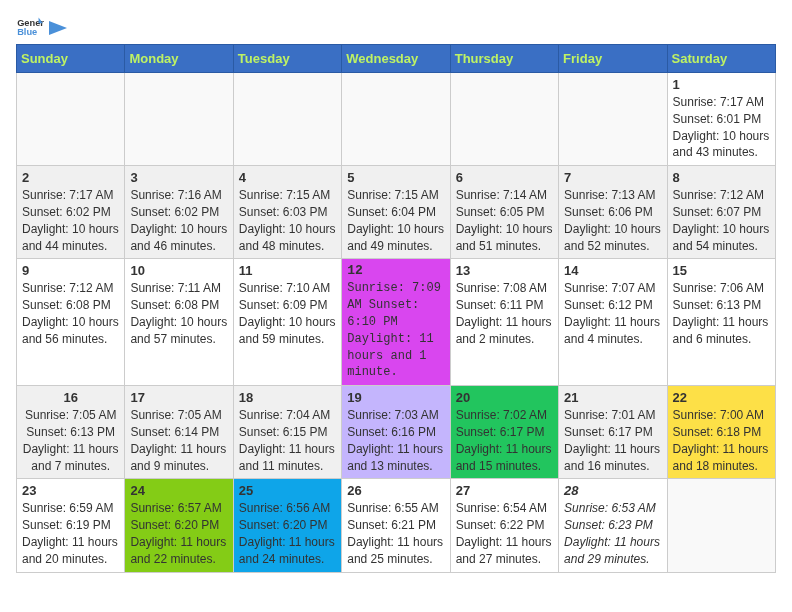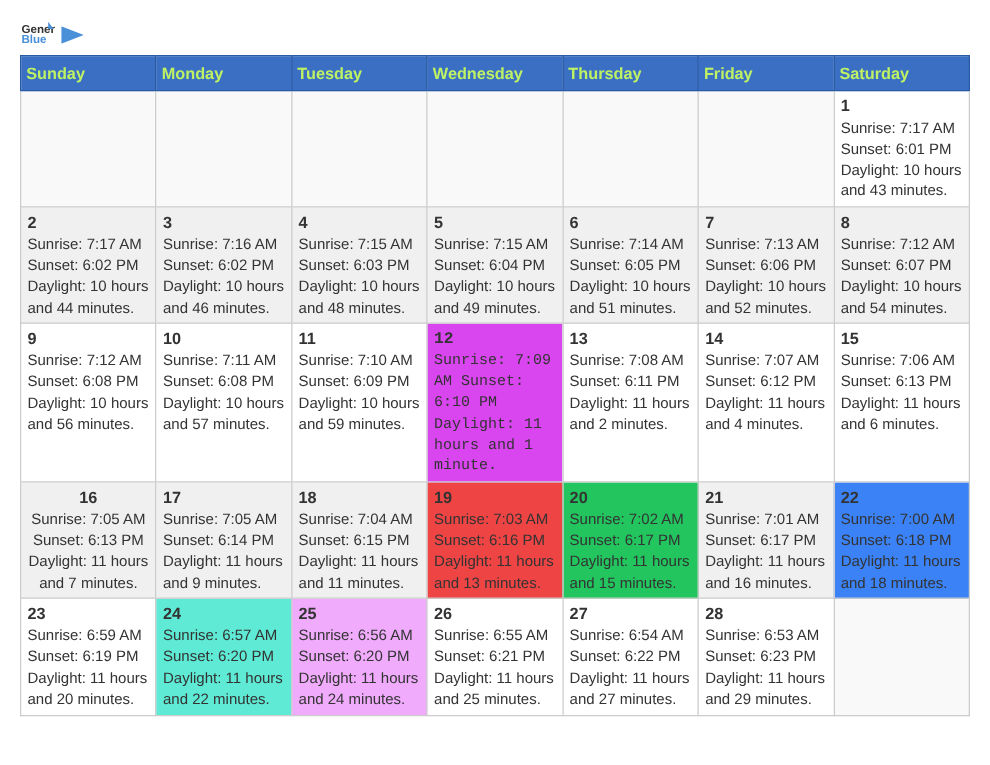--- a/index.html
+++ b/index.html
@@ -235,77 +235,77 @@
           <div class="day-info">Sunrise: 7:05 AM
 Sunset: 6:14 PM
 Daylight: 11 hours and 9 minutes.</div>
         </td>
         <td style="background: rgb(240, 240, 240);">
           <div class="day-number">18</div>
           <div class="day-info">Sunrise: 7:04 AM
 Sunset: 6:15 PM
 Daylight: 11 hours and 11 minutes.</div>
         </td>
-        <td style="background: #ef4444;">
+        <td style="background: #c4b5fd;">
           <div class="day-number">19</div>
           <div class="day-info">Sunrise: 7:03 AM
 Sunset: 6:16 PM
 Daylight: 11 hours and 13 minutes.</div>
         </td>
         <td style="background: #22c55e;">
           <div class="day-number">20</div>
           <div class="day-info">Sunrise: 7:02 AM
 Sunset: 6:17 PM
 Daylight: 11 hours and 15 minutes.</div>
         </td>
         <td style="background: rgb(240, 240, 240);">
           <div class="day-number">21</div>
           <div class="day-info">Sunrise: 7:01 AM
 Sunset: 6:17 PM
 Daylight: 11 hours and 16 minutes.</div>
         </td>
-        <td style="background: #3b82f6;">
+        <td style="background: #fde047;">
           <div class="day-number">22</div>
           <div class="day-info">Sunrise: 7:00 AM
 Sunset: 6:18 PM
 Daylight: 11 hours and 18 minutes.</div>
         </td>
       </tr>
       <tr>
         <td style="background: rgb(255, 255, 255);">
           <div class="day-number">23</div>
           <div class="day-info">Sunrise: 6:59 AM
 Sunset: 6:19 PM
 Daylight: 11 hours and 20 minutes.</div>
         </td>
-        <td style="background: #5eead4;">
+        <td style="background: #84cc16;">
           <div class="day-number">24</div>
           <div class="day-info">Sunrise: 6:57 AM
 Sunset: 6:20 PM
 Daylight: 11 hours and 22 minutes.</div>
         </td>
-        <td style="background: #f0abfc;">
+        <td style="background: #0ea5e9;">
           <div class="day-number">25</div>
           <div class="day-info">Sunrise: 6:56 AM
 Sunset: 6:20 PM
 Daylight: 11 hours and 24 minutes.</div>
         </td>
         <td style="background: rgb(255, 255, 255);">
           <div class="day-number">26</div>
           <div class="day-info">Sunrise: 6:55 AM
 Sunset: 6:21 PM
 Daylight: 11 hours and 25 minutes.</div>
         </td>
         <td style="background: rgb(255, 255, 255); margin-top: 22px;">
           <div class="day-number">27</div>
           <div class="day-info">Sunrise: 6:54 AM
 Sunset: 6:22 PM
 Daylight: 11 hours and 27 minutes.</div>
         </td>
-        <td style="background: rgb(255, 255, 255);">
+        <td style="background: rgb(255, 255, 255); font-style: italic;">
           <div class="day-number">28</div>
           <div class="day-info">Sunrise: 6:53 AM
 Sunset: 6:23 PM
 Daylight: 11 hours and 29 minutes.</div>
         </td>
         <td class="empty"></td>
       </tr>
     </tbody>
 </table>
 

